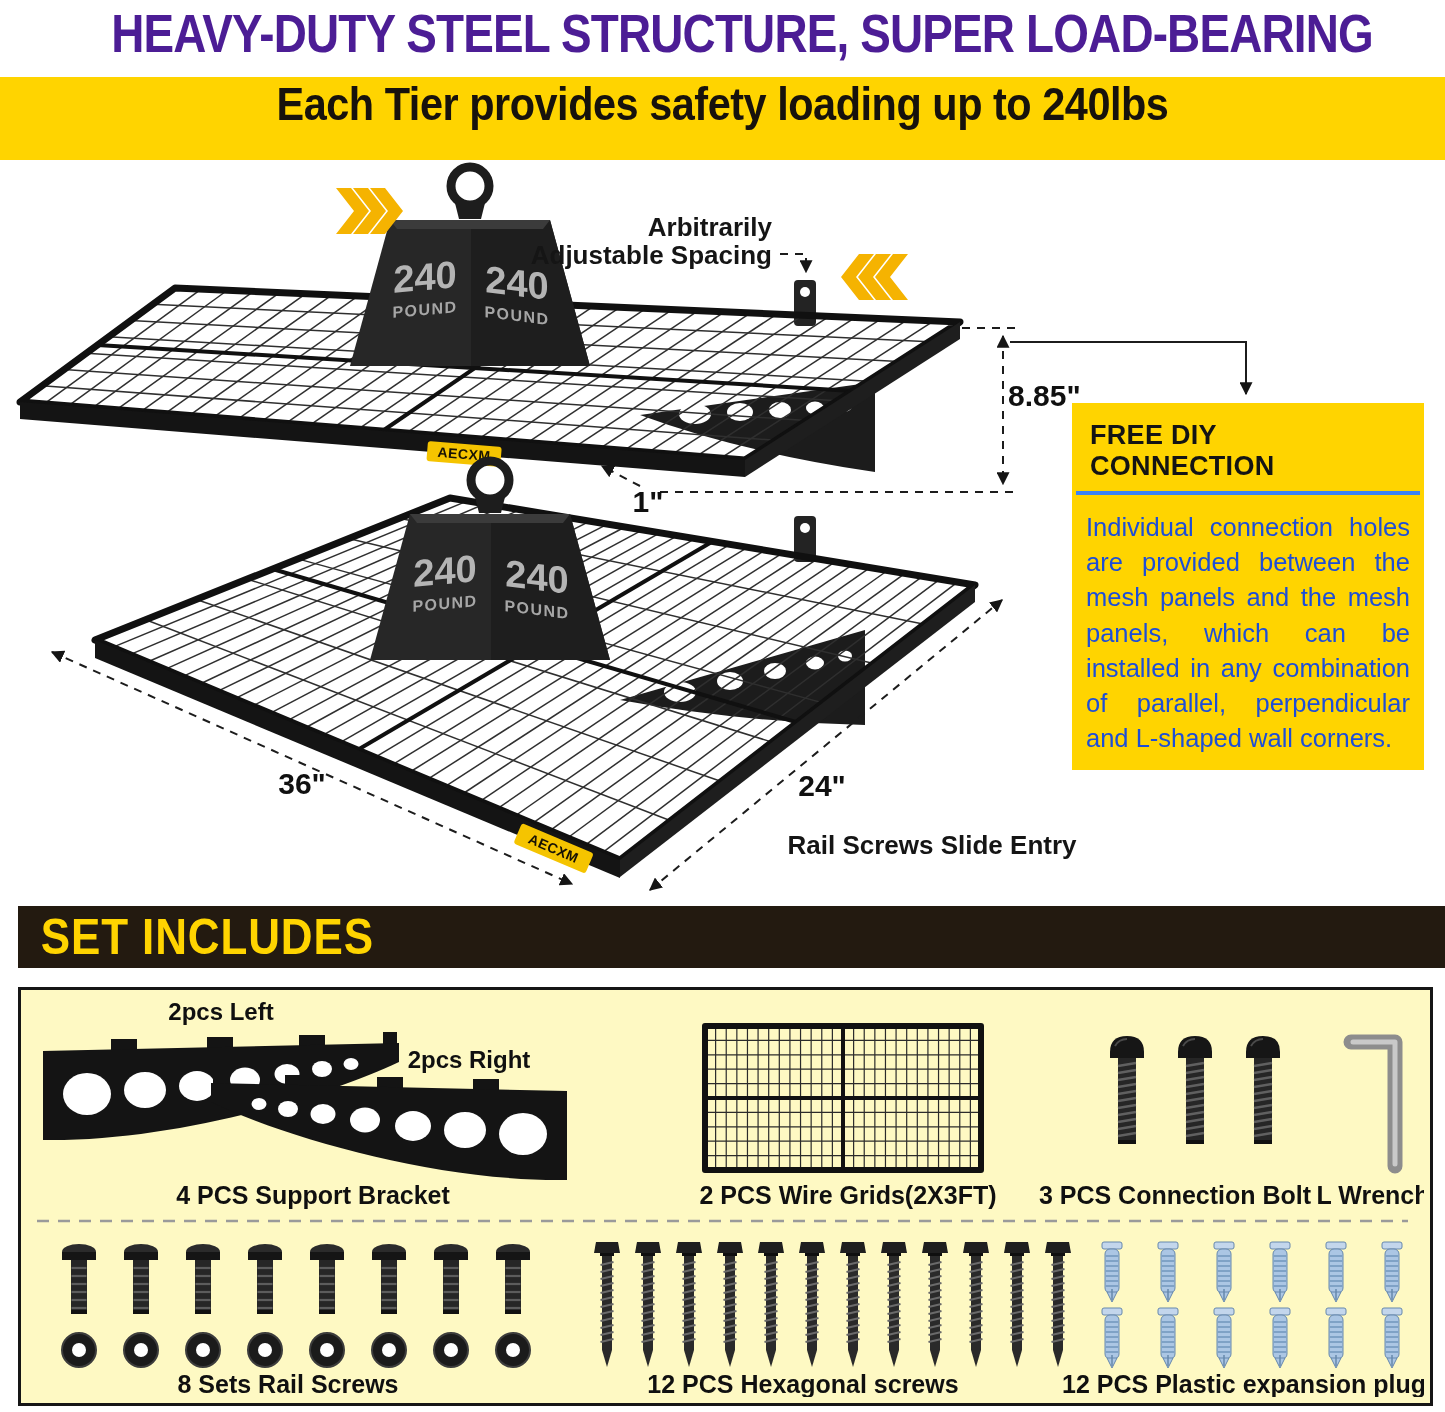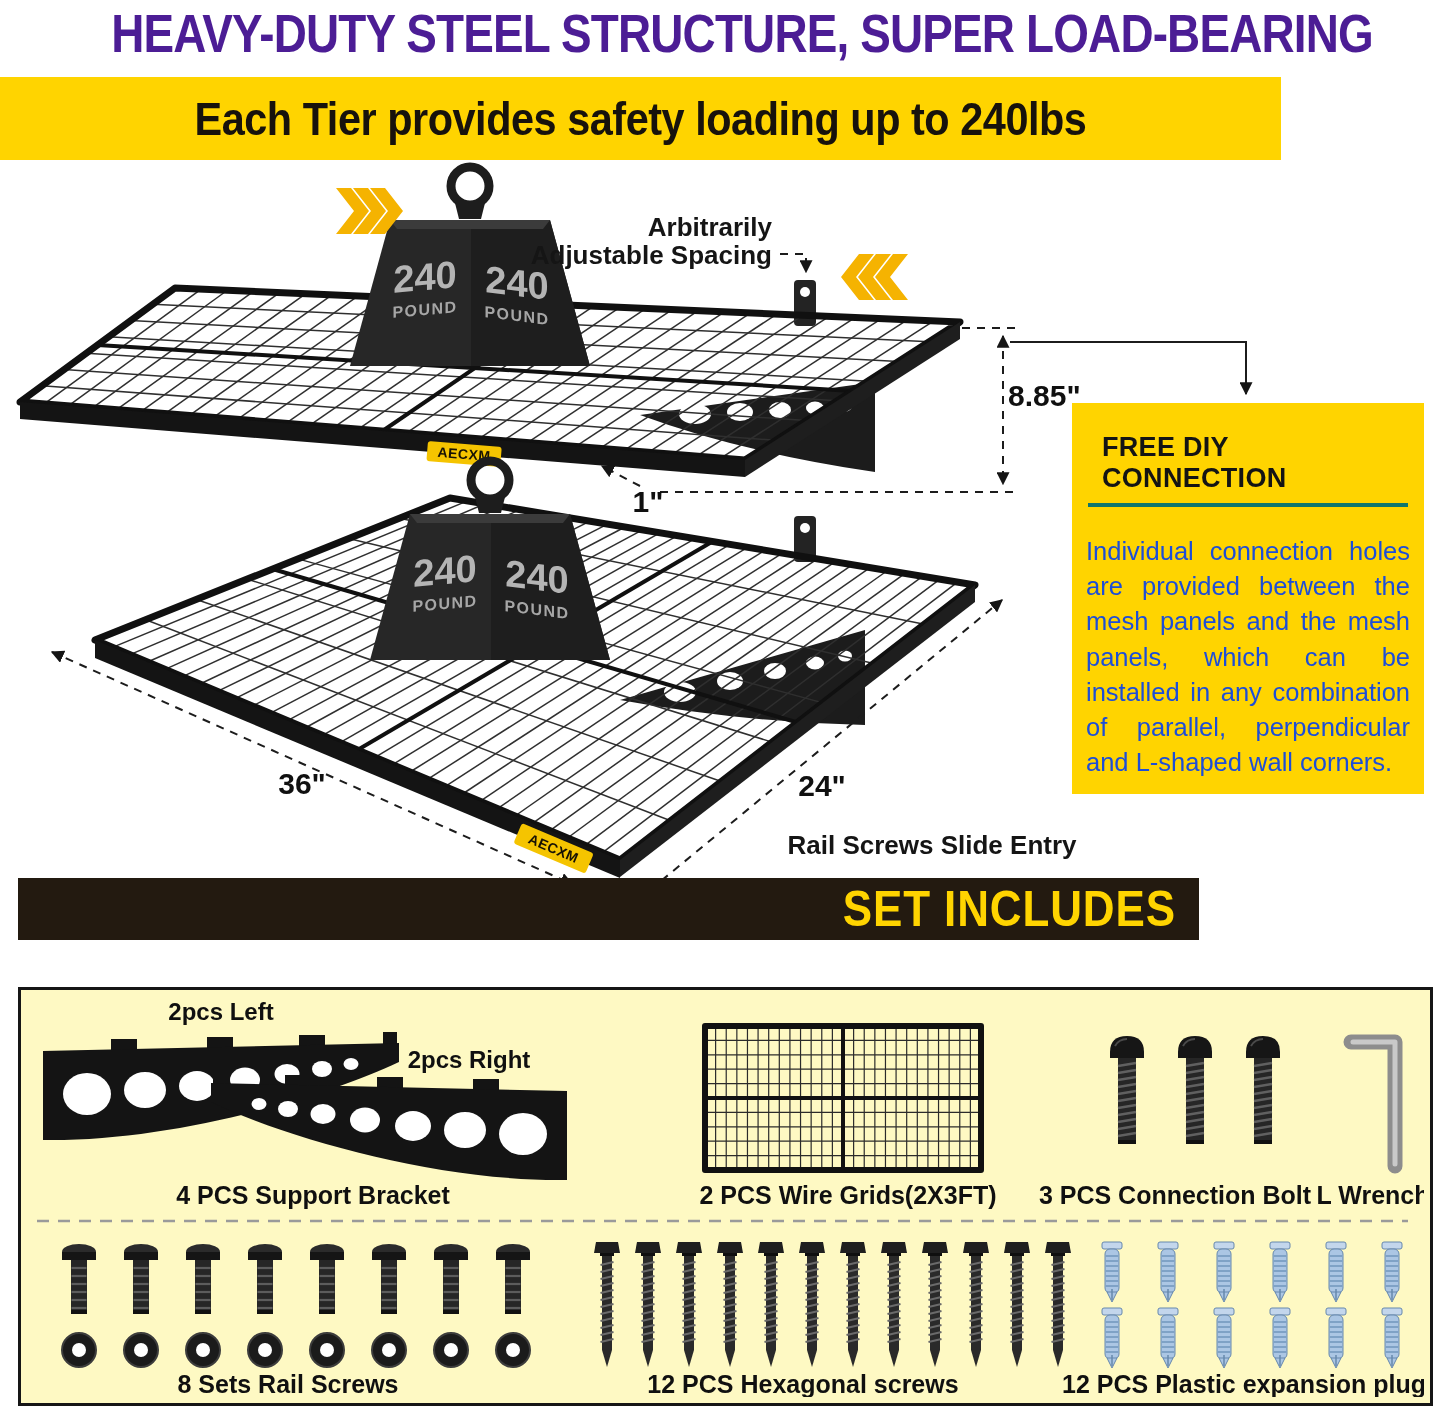--- a/index.html
+++ b/index.html
@@ -3,37 +3,37 @@
 <meta charset="utf-8">
 <style>
   html,body{margin:0;padding:0}
   body{width:1445px;height:1412px;position:relative;background:#fff;
        font-family:"Liberation Sans",sans-serif;overflow:hidden;color:#151515}
 
   .headline{position:absolute;top:2px;left:0;width:1445px;text-align:center;
             font-size:54px;font-weight:bold;color:#4c1d95;white-space:nowrap}
   .squeeze{display:inline-block;transform:scaleX(.85);transform-origin:50% 50%;letter-spacing:-1px}
 
-  .banner{position:absolute;top:77px;left:0;width:1281px;height:83px;
-          background:var(--yellow,#FFD400);display:flex;align-items:center;justify-content:center}
+  .banner{position:absolute;top:77px;left:0;width:1445px;height:83px;
+          background:var(--yellow,#FFD400);display:flex;align-items:flex-start;justify-content:center}
   .banner-text{font-size:46px;font-weight:bold;color:#17120c;display:inline-block;
                transform:scaleX(.9);letter-spacing:-.5px;white-space:nowrap}
 
   .diagram{position:absolute;top:160px;left:0;width:1445px;height:765px}
   .diagram>svg{position:absolute;top:0;left:0}
 
   .info-box{position:absolute;left:1072px;top:243px;width:352px;min-height:362px;
             background:var(--yellow,#FFD400)}
-  .info-box h3{margin:16px;padding:13px 14px 9px;font-size:27px;font-weight:bold;color:#141414;
-               border-bottom:4px solid #0f766e;letter-spacing:.3px}
+  .info-box h3{margin:4px;padding:13px 14px 9px;font-size:27px;font-weight:bold;color:#141414;
+               border-bottom:4px solid #3b82f6;letter-spacing:.3px}
   .info-box p{margin:0;padding:11px 14px 14px;font-size:25.5px;line-height:1.38;
               text-align:justify;color:#1d4ed8}
 
-  .set-banner{position:absolute;top:878px;left:18px;width:1181px;height:62px;
-              background:var(--dark_banner,#231a10);display:flex;align-items:center;justify-content:flex-end}
+  .set-banner{position:absolute;top:906px;left:18px;width:1428px;height:62px;
+              background:var(--dark_banner,#231a10);display:flex;align-items:center;justify-content:flex-start}
   .set-title{font-size:50px;font-weight:bold;color:var(--yellow,#FFD400);display:inline-block;
              transform:scaleX(.88);letter-spacing:1px}
 
   .items-box{position:absolute;top:987px;left:18px;width:1409px;height:413px;
              border:3px solid #161616;background:#fef9c3}
   .items-box>svg{position:absolute;top:0;left:0}
 
   text{font-family:"Liberation Sans",sans-serif}
   .ann{font-size:26px;font-weight:bold;fill:#151515}
   .dim{font-size:30px;font-weight:bold;fill:#101010}

